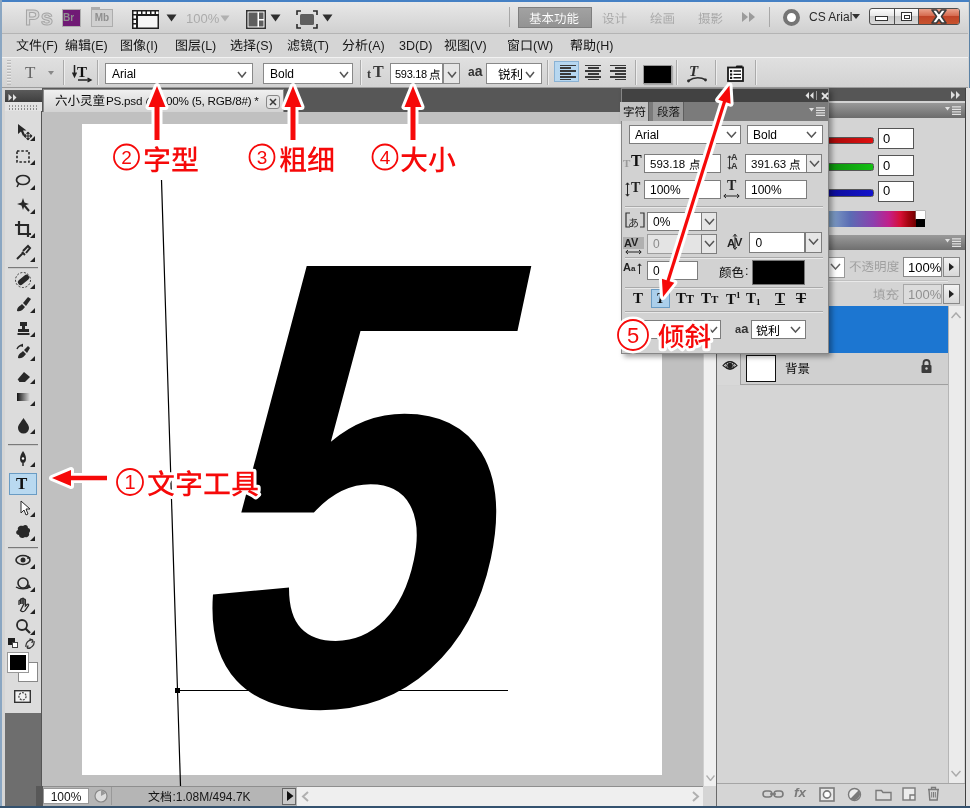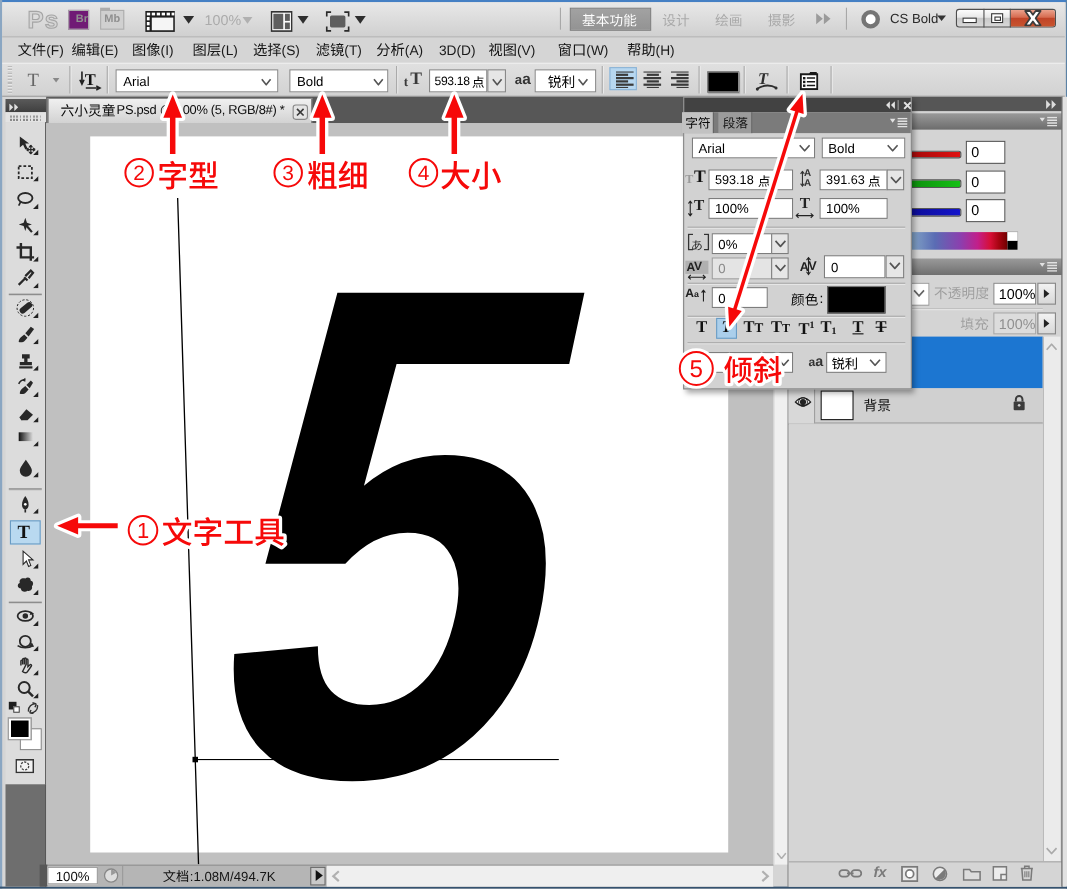--- a/index.html
+++ b/index.html
@@ -8,21 +8,21 @@
 .sepv{position:absolute;width:1px;background:#aaa;box-shadow:1px 0 0 #ededed}
 .gt{color:#1a1a1a;font-size:12.5px}
 </style></head><body>
 <div class="abs" style="left:0;top:0;width:970px;height:808px;background:#d5d5d5"></div>
 <div class="abs" style="left:0;top:0;width:970px;height:2px;background:#4580c4"></div>
 <div class="abs" style="left:0;top:0;width:2px;height:808px;background:#8aa6c2"></div>
 <div class="abs" style="left:968.8px;top:0;width:1.2px;height:808px;background:#5b82a5"></div>
 <div class="abs" style="left:0;top:806px;width:970px;height:2px;background:#34526f"></div>
 <div class="abs" style="left:2px;top:2px;width:966px;height:31px;background:linear-gradient(#e8e8e8,#d0d0d0)"></div>
 <div class="abs" style="left:25px;top:5px;font-size:22px;font-weight:bold;color:#d5d5d5;-webkit-text-stroke:1px #a5a5a5;letter-spacing:1px">Ps</div>
-<div class="abs" style="left:62px;top:9px;width:19px;height:18px;background:#701a75;border:1px solid #adadad;box-sizing:border-box;font-size:10px;color:#8f8f8f;text-align:right;line-height:16px;font-weight:bold">Br</div>
+<div class="abs" style="left:62px;top:9px;width:19px;height:18px;background:#701a75;border:1px solid #adadad;box-sizing:border-box;font-size:10px;color:#8f8f8f;text-align:left;line-height:16px;font-weight:bold">Br</div>
 <div class="abs" style="left:91px;top:9px;width:22px;height:18px;background:#d0d0d0;border:1px solid #adadad;box-sizing:border-box;font-size:10px;color:#8f8f8f;text-align:center;line-height:16px;font-weight:bold">Mb</div>
 <div class="abs" style="left:91px;top:7px;width:9px;height:3px;background:#adadad"></div>
 <svg class="abs" style="left:132px;top:10px" width="27" height="19" viewBox="0 0 27 19">
 <rect x="0" y="0" width="27" height="19" fill="#1e1e1e"></rect>
 <rect x="1.5" y="1.5" width="3" height="2.5" fill="#fff"></rect>
     <rect x="6" y="1.5" width="3" height="2.5" fill="#fff"></rect>
     <rect x="10.5" y="1.5" width="3" height="2.5" fill="#fff"></rect>
     <rect x="15" y="1.5" width="3" height="2.5" fill="#fff"></rect>
     <rect x="19.5" y="1.5" width="3" height="2.5" fill="#fff"></rect>
     <rect x="24" y="1.5" width="2.5" height="2.5" fill="#fff"></rect>
@@ -67,21 +67,21 @@
   </svg>
 <svg style="position:absolute;left:698px;top:9px" width="27" height="18" viewBox="0 -14 27 18">
     <path d="M2.0 -10.5V-8.2H0.6V-7.4H2.0V-4.7C1.4 -4.5 0.8 -4.3 0.4 -4.2L0.7 -3.3L2.0 -3.8V-0.1C2.0 0.1 1.9 0.1 1.8 0.1C1.7 0.1 1.2 0.1 0.7 0.1C0.9 0.4 1.0 0.7 1.0 1.0C1.7 1.0 2.2 0.9 2.5 0.8C2.8 0.7 2.9 0.4 2.9 -0.1V-4.1L4.0 -4.6L3.9 -5.3L2.9 -5.0V-7.4H4.0V-8.2H2.9V-10.5ZM9.9 -9.2V-8.4H5.9V-9.2ZM4.2 -5.4 4.3 -4.6C5.8 -4.7 7.8 -4.8 9.9 -4.9V-4.3H10.7V-4.9L11.9 -5.0L12.0 -5.7L10.7 -5.6V-9.2H11.8V-10.0H4.0V-9.2H5.0V-5.4ZM9.9 -7.8V-6.9H5.9V-7.8ZM9.9 -6.4V-5.6L5.9 -5.4V-6.4ZM3.8 -2.3C4.3 -2.0 4.8 -1.6 5.3 -1.2C4.7 -0.5 4.0 0.0 3.2 0.3C3.4 0.5 3.6 0.8 3.7 1.0C4.5 0.6 5.3 0.0 5.9 -0.7C6.3 -0.4 6.6 -0.1 6.8 0.1L7.4 -0.5C7.1 -0.7 6.8 -1.0 6.4 -1.3C6.9 -2.0 7.3 -2.9 7.5 -3.8L7.0 -4.0L6.9 -4.0H3.9V-3.2H6.5C6.3 -2.7 6.1 -2.2 5.8 -1.8C5.3 -2.1 4.8 -2.5 4.4 -2.8ZM10.7 -3.2C10.5 -2.6 10.1 -2.0 9.6 -1.5C9.2 -2.0 8.9 -2.6 8.7 -3.2ZM7.6 -4.0V-3.2H7.9C8.2 -2.4 8.6 -1.6 9.1 -0.9C8.4 -0.4 7.6 0.1 6.8 0.3C7.0 0.5 7.2 0.8 7.3 1.0C8.1 0.7 8.9 0.3 9.6 -0.3C10.1 0.2 10.8 0.7 11.5 1.0C11.6 0.8 11.9 0.5 12.1 0.3C11.3 0.0 10.7 -0.4 10.1 -0.9C10.8 -1.7 11.4 -2.6 11.7 -3.8L11.2 -4.0L11.1 -4.0Z M23.0 -10.2C22.3 -9.2 21.0 -8.2 19.9 -7.6C20.1 -7.4 20.4 -7.1 20.6 -6.9C21.8 -7.6 23.0 -8.8 23.9 -9.9ZM23.4 -6.9C22.6 -5.8 21.2 -4.7 19.9 -4.0C20.1 -3.9 20.4 -3.6 20.6 -3.4C21.9 -4.1 23.4 -5.3 24.3 -6.5ZM23.7 -3.2C22.8 -1.8 21.2 -0.5 19.5 0.2C19.8 0.4 20.0 0.7 20.2 0.9C21.9 0.1 23.6 -1.3 24.5 -2.9ZM14.8 -3.8H18.4V-2.7H14.8ZM17.7 -1.5C18.1 -0.9 18.6 -0.1 18.9 0.4L19.6 0.0C19.3 -0.5 18.8 -1.2 18.4 -1.8ZM14.7 -8.1H18.6V-7.3H14.7ZM14.7 -9.4H18.6V-8.7H14.7ZM13.8 -10.1V-6.7H19.5V-10.1ZM14.4 -1.8C14.1 -1.1 13.7 -0.5 13.2 0.0C13.4 0.1 13.7 0.4 13.9 0.5C14.4 0.0 14.9 -0.8 15.2 -1.6ZM15.9 -6.4C16.0 -6.2 16.1 -6.1 16.2 -5.9H13.2V-5.1H19.9V-5.9H17.2C17.1 -6.1 16.9 -6.4 16.8 -6.6ZM13.9 -4.5V-2.1H16.1V0.0C16.1 0.1 16.1 0.2 16.0 0.2C15.8 0.2 15.4 0.2 14.9 0.2C15.0 0.4 15.2 0.7 15.2 0.9C15.9 0.9 16.4 0.9 16.7 0.8C17.0 0.7 17.1 0.5 17.1 0.0V-2.1H19.3V-4.5Z" fill="#a9a9a9"></path>
   </svg>
 <svg class="abs" style="left:741px;top:11px" width="16" height="12" viewBox="0 0 16 12">
 <path d="M1 1 L7 6 L1 11 Z" fill="#9b9b9b"></path>
     <path d="M8 1 L14 6 L8 11 Z" fill="#9b9b9b"></path>
   </svg>
 <div class="abs" style="left:769px;top:7px;width:1px;height:20px;background:#a8a8a8"></div>
 <div class="abs" style="left:783px;top:9px;width:17px;height:17px;border-radius:50%;border:4px solid #757575;box-sizing:border-box;background:#fff"></div>
-<div class="abs" style="left:809px;top:10px;font-size:12px;color:#2a2a2a">CS Bold</div>
+<div class="abs" style="left:809px;top:10px;font-size:12px;color:#2a2a2a">CS Arial</div>
 <div class="chev" style="left:852px;top:14px;border-top-color:#333"></div>
 <div class="abs" style="left:869px;top:8px;width:91px;height:17px;border:1px solid #4e4e4e;border-radius:3px;box-sizing:border-box;background:linear-gradient(#fdfdfd,#e8e8e8 45%,#c9c9c9 50%,#d8d8d8)"></div>
 <div class="abs" style="left:894px;top:8px;width:1px;height:17px;background:#4e4e4e"></div>
 <div class="abs" style="left:918px;top:8px;width:1px;height:17px;background:#4e4e4e"></div>
 <div class="abs" style="left:919px;top:9px;width:40px;height:15px;border-radius:0 2px 2px 0;background:linear-gradient(#eba28c,#d66b50 45%,#c04428 50%,#c8542e)"></div>
 <div class="abs" style="left:875px;top:16px;width:13px;height:5px;background:#fff;border:1px solid #333;box-sizing:border-box"></div>
 <div class="abs" style="left:901px;top:12px;width:11px;height:9px;background:#fff;border:1px solid #333;box-sizing:border-box"></div>
 <div class="abs" style="left:903.5px;top:14.5px;width:6px;height:4px;background:#fff;border:1px solid #333;box-sizing:border-box"></div>
 <svg class="abs" style="left:929px;top:9px" width="20" height="15" viewBox="0 0 20 15">
     <path d="M3 1 L7.5 1 L10 4.5 L12.5 1 L17 1 L12.5 7.5 L17 14 L12.5 14 L10 10.5 L7.5 14 L3 14 L7.5 7.5 Z" fill="#fff" stroke="#3c3c3c" stroke-width="1.6" stroke-linejoin="round"></path>

